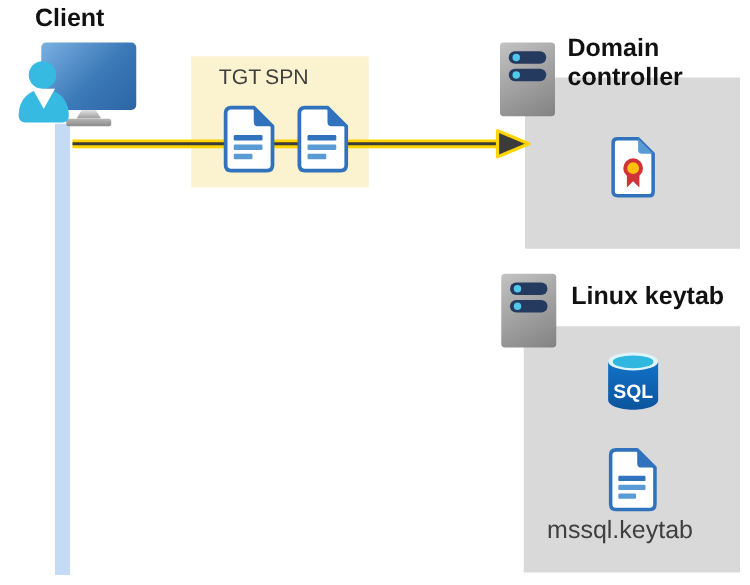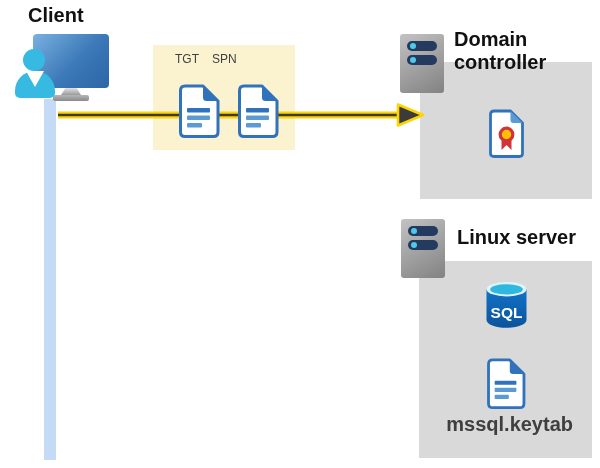--- a/index.html
+++ b/index.html
@@ -2,21 +2,21 @@
 <html><head>
 <meta charset="utf-8">
 <style>
   html,body{margin:0;padding:0;background:#fff;}
   #canvas{
     position:relative;width:600px;height:468px;background:#ffffff;overflow:hidden;
     font-family:"Liberation Sans","DejaVu Sans",sans-serif;
   }
   .abs{position:absolute;}
   .heading{font-size:20px;font-weight:bold;color:#111111;line-height:1.15;}
-  .sublabel{font-size:12px;color:#3f3f3f;}
+  .sublabel{font-size:17px;color:#3f3f3f;}
   
   #timeline{left:44px;top:99px;width:12px;height:361px;background:#c5dbf5;}
   
   #ticket-box{left:153px;top:45px;width:142px;height:105px;background:#fbf2cf;z-index:1;}
   #tgt-label{left:175px;top:52px;z-index:3;}
   #spn-label{left:212px;top:52px;z-index:3;}
   .doc-svg{z-index:3;}
   #tgt-doc{left:178px;top:84px;}
   #spn-doc{left:237px;top:84px;}
   
@@ -45,21 +45,21 @@
   .server-slot{position:absolute;left:7px;width:30px;height:10px;border-radius:5px;background:#243a5e;}
   .slot-1{top:7px;} .slot-2{top:21px;}
   .server-dot{position:absolute;left:3px;top:2px;width:6px;height:6px;border-radius:50%;background:#4ec9eb;}
   
   #client-label{left:28px;top:4px;}
   #dc-label{left:454px;top:4px;width:130px;margin-top:24px;}
   #linux-label{left:457px;top:226px;}
   #cert-svg{left:488px;top:109px;}
   #sql-svg{left:484px;top:281px;}
   #keytab-doc{left:486px;top:358px;}
-  #keytab-label{left:419px;top:413px;width:154px;text-align:right;font-size:20px;color:#3f3f3f;font-weight:bold;}
+  #keytab-label{left:419px;top:413px;width:154px;text-align:center;font-size:20px;color:#3f3f3f;}
 </style>
 </head>
 <body>
 
 <div id="canvas">
 
   <div id="timeline" class="abs"></div>
 
   <div id="client-label" class="abs heading">Client</div>
   <div>
@@ -118,21 +118,21 @@
 
   <div id="linux-box" class="abs zone-box"></div>
   <div id="linux-server" class="abs server-icon">
     <div class="server-slot slot-1">
       <div class="server-dot"></div>
     </div>
     <div class="server-slot slot-2">
       <div class="server-dot"></div>
     </div>
   </div>
-  <div id="linux-label" class="abs heading">Linux server</div>
+  <div id="linux-label" class="abs heading">Linux keytab</div>
 
   <svg id="sql-svg" class="abs" width="45" height="48" viewBox="0 0 45 48">
     <defs>
       <linearGradient id="sqlbody" x1="0" y1="0" x2="0" y2="1">
         <stop offset="0" stop-color="#1272c8"></stop>
         <stop offset="1" stop-color="#0c549c"></stop>
       </linearGradient>
     </defs>
     <path d="M2.5 8 V39 C2.5 43.4 11.5 46.8 22.5 46.8 C33.5 46.8 42.5 43.4 42.5 39 V8 Z" fill="url(#sqlbody)"></path>
     <ellipse cx="22.5" cy="8.2" rx="20" ry="7.2" fill="#ddf4fb"></ellipse>

